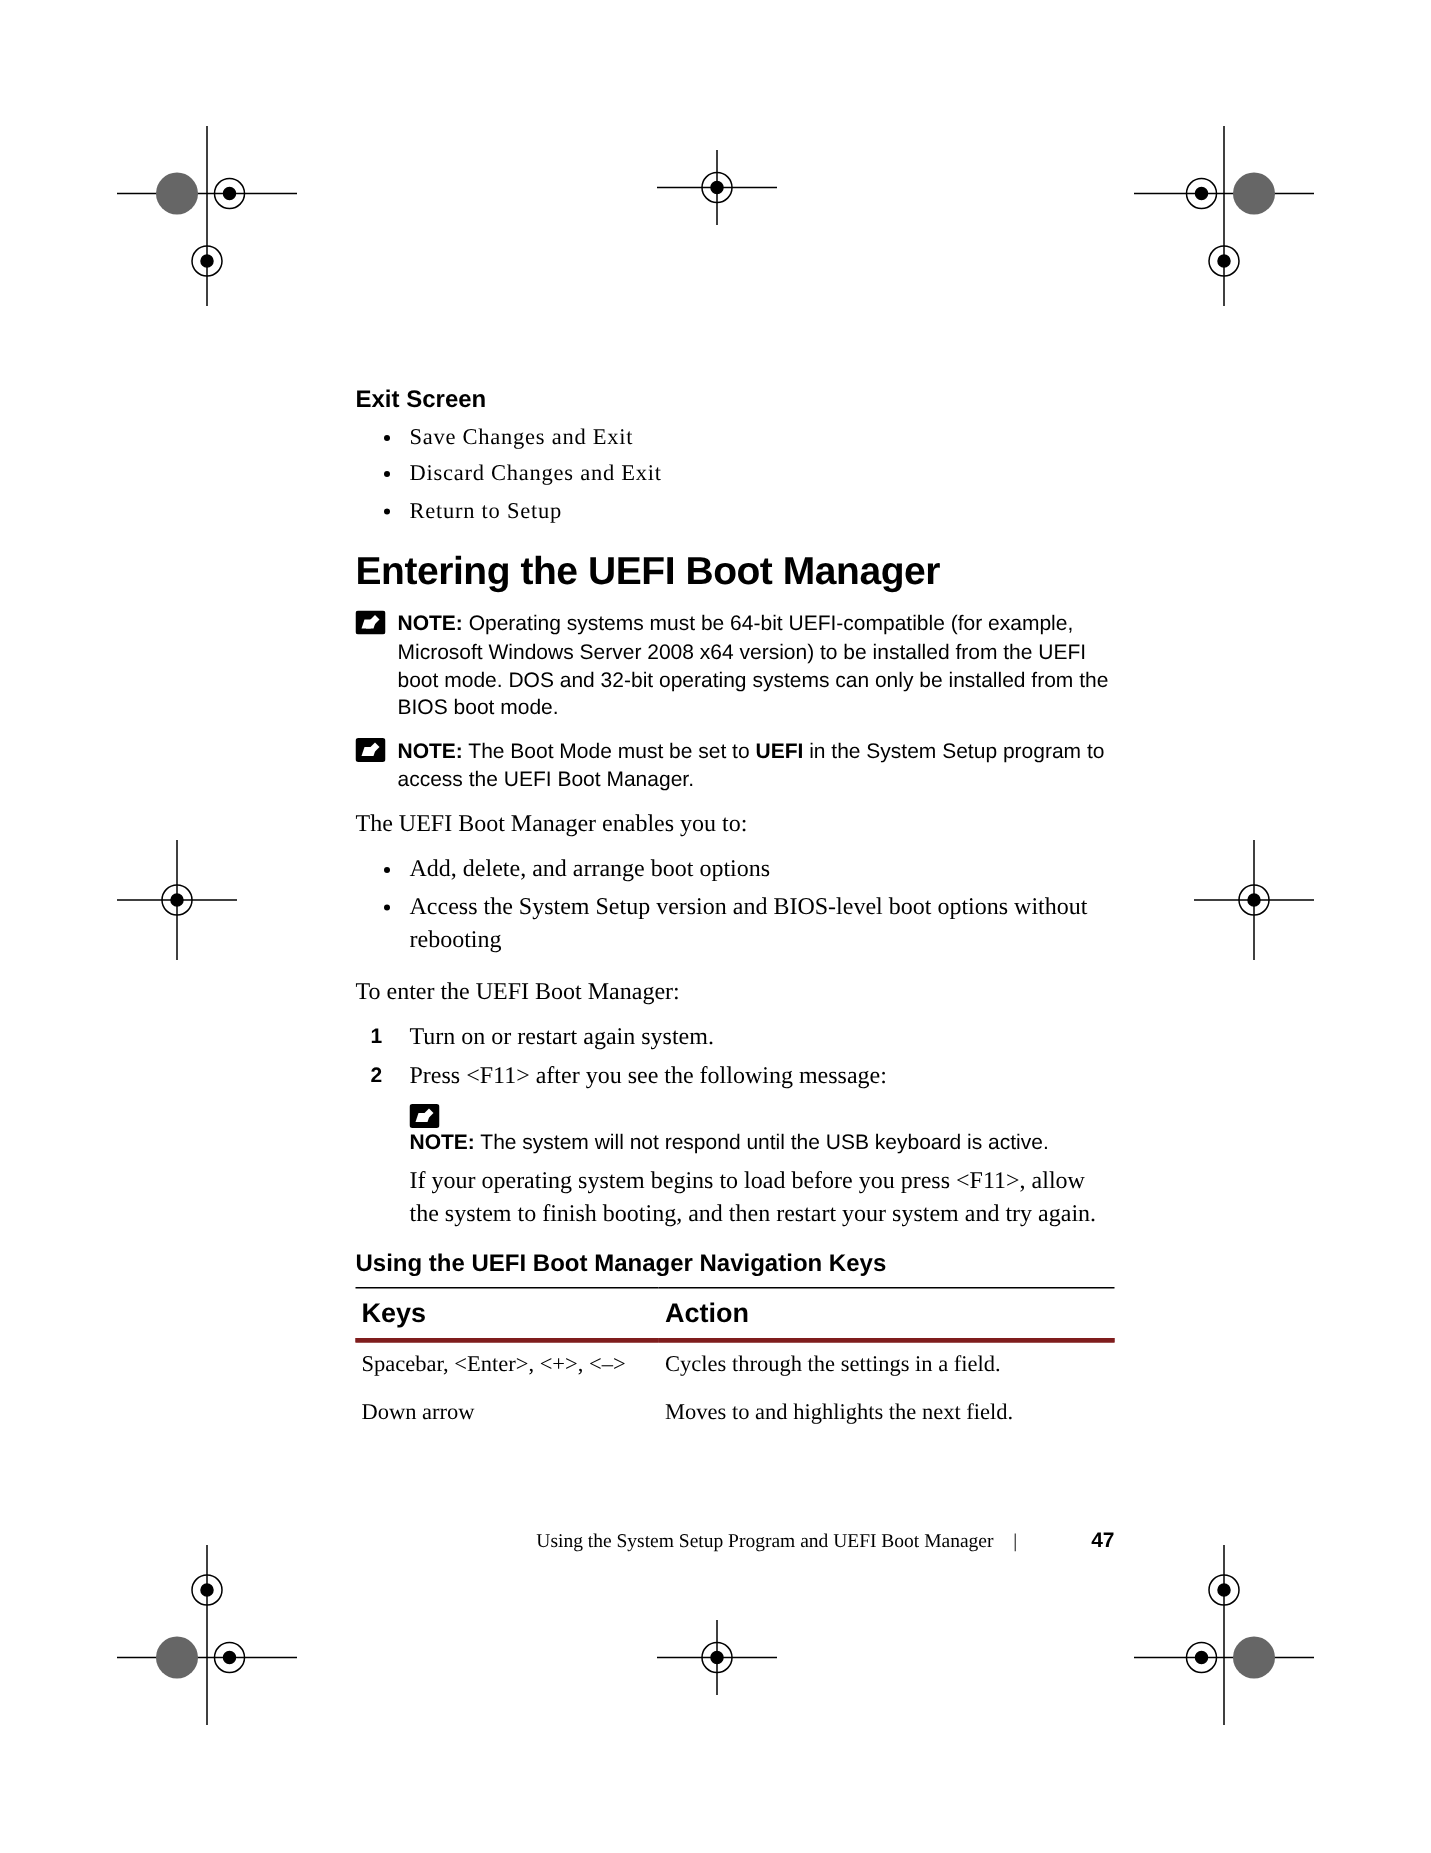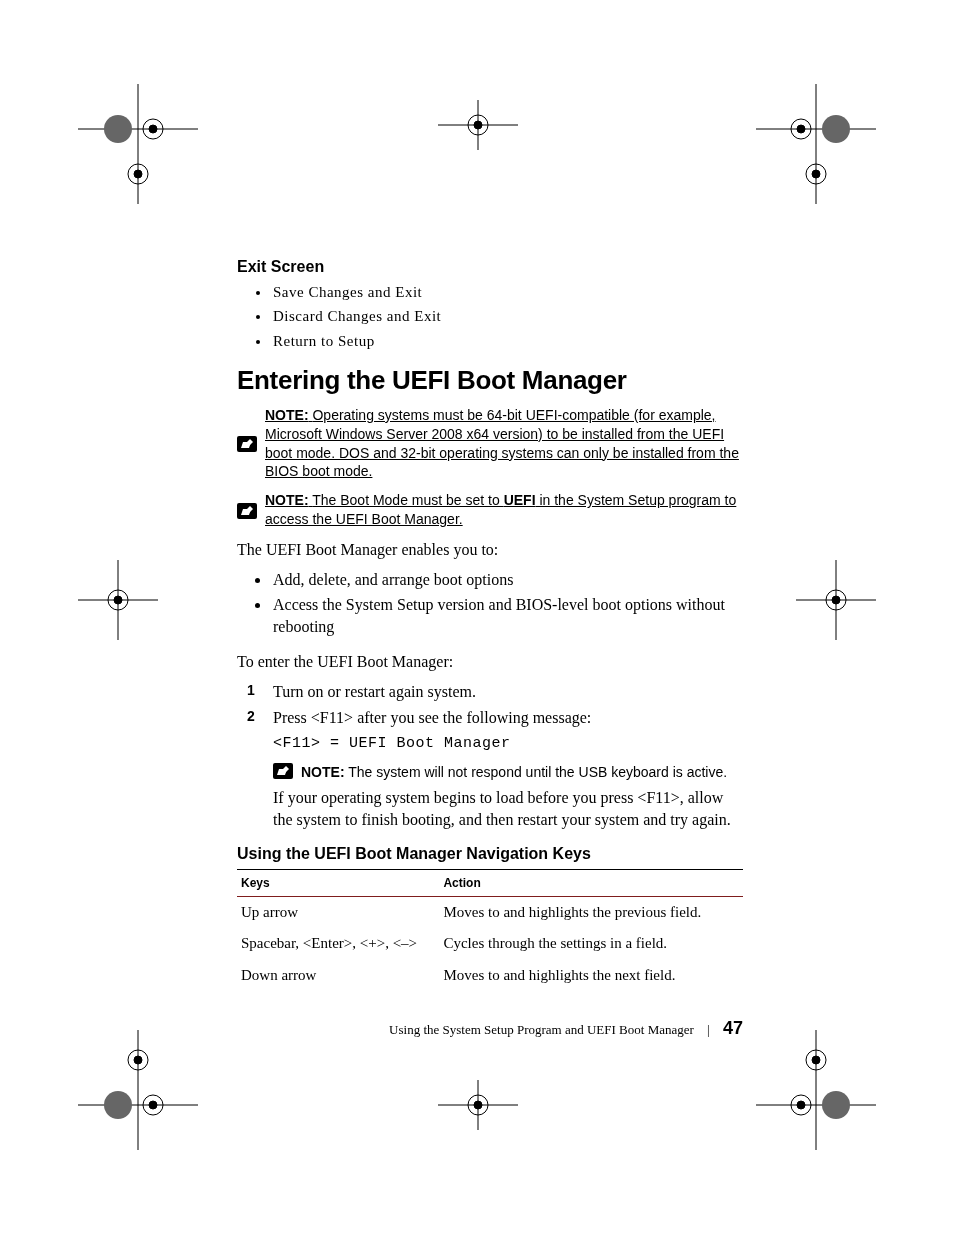--- a/index.html
+++ b/index.html
@@ -45,23 +45,22 @@
   ul.bullets.mono li { font-family: Liberation Serif, serif; font-size: 15px; letter-spacing: 0.5px;}
   h2.section {
     font-family: Arial, Helvetica, sans-serif;
     font-weight: bold;
     font-size: 26px;
     margin: 12px 0 10px 0;
     letter-spacing: -0.3px;
   }
   .note-block {
     display: flex;
-    align-items: center;
+    align-items: flex-start;
     margin: 0 0 10px 0;
-    text-decoration: underline;
   }
   .note-block .icon {
     flex: 0 0 auto;
     width: 20px;
     height: 16px;
     margin-right: 8px;
     margin-top: 1px;
   }
   .note-block .icon svg { width: 20px; height: 16px; }
   .note-text {
@@ -98,57 +97,58 @@
   .code-line {
     font-family: 'Courier New', Courier, monospace;
     font-size: 15px;
     letter-spacing: 0.5px;
     margin: 6px 0;
   }
   .inner-note {
     display: flex;
     align-items: flex-start;
     margin: 8px 0 6px 0;
+    flex-direction: column;
   }
   .inner-note .icon { width:20px; height:16px; margin-right:8px; flex:0 0 auto;}
   .inner-note .icon svg { width:20px; height:16px;}
 
   table.keys {
     width: 100%;
     border-collapse: collapse;
     margin-top: 4px;
     font-size: 15px;
   }
   table.keys thead th {
     text-align: left;
     font-family: Arial, Helvetica, sans-serif;
     font-weight: bold;
-    font-size: 12px;
+    font-size: 18px;
     border-top: 1px solid #000;
-    border-bottom: 1px solid #7f1d1d;
+    border-bottom: 3px solid #7f1d1d;
     padding: 6px 4px;
   }
   table.keys tbody td {
     padding: 6px 4px 6px 4px;
     vertical-align: top;
     line-height: 1.3;
   }
   table.keys col.c1 { width: 40%; }
   table.keys col.c2 { width: 60%; }
 
   .footer {
     position: absolute;
     left: 237px;
     top: 1018px;
     width: 506px;
     text-align: right;
     font-size: 13px;
   }
   .footer .divider { margin: 0 10px; }
-  .footer .pagenum { font-family: Arial, Helvetica, sans-serif; font-weight: bold; font-size: 18px;}
+  .footer .pagenum { font-family: Arial, Helvetica, sans-serif; font-weight: bold; font-size: 14px; margin-left: 36px;}
 
   
   .reg { position:absolute; }
   .reg svg { display:block; }
 </style>
 </head>
 <body>
 
 <div class="reg" style="left:78px; top:84px;">
   <svg width="120" height="120">
@@ -286,21 +286,20 @@
   <ul class="bullets">
     <li>Add, delete, and arrange boot options</li>
     <li>Access the System Setup version and BIOS-level boot options without rebooting</li>
   </ul>
 
   <p class="body">To enter the UEFI Boot Manager:</p>
   <ol class="steps">
     <li><span>Turn on or restart again system.</span></li>
     <li>
       <span>Press &lt;F11&gt; after you see the following message:</span>
-      <div class="step-sub code-line">&lt;F11&gt; = UEFI Boot Manager</div>
       <div class="inner-note">
         <span class="icon">
           <svg viewBox="0 0 20 16">
               <rect x="0" y="0" width="20" height="16" rx="2" fill="#000"></rect>
               <path d="M4 12 L6 6 L14 6 L12 12 Z" fill="#fff"></path>
               <path d="M13 3 L16 6 L10 12 L7 12 L7 9 Z" fill="#fff"></path>
             </svg>
         </span>
         <div class="note-text">
           <span class="note-label">NOTE:</span>
@@ -319,24 +318,20 @@
         <col class="c2">
       </colgroup>
     <thead>
       <tr>
         <th>Keys</th>
         <th>Action</th>
       </tr>
     </thead>
     <tbody>
       <tr>
-        <td>Up arrow</td>
-        <td>Moves to and highlights the previous field.</td>
-      </tr>
-      <tr>
         <td>Spacebar, &lt;Enter&gt;, &lt;+&gt;, &lt;–&gt;</td>
         <td>Cycles through the settings in a field.</td>
       </tr>
       <tr>
         <td>Down arrow</td>
         <td>Moves to and highlights the next field.</td>
       </tr>
     </tbody>
   </table>
 

